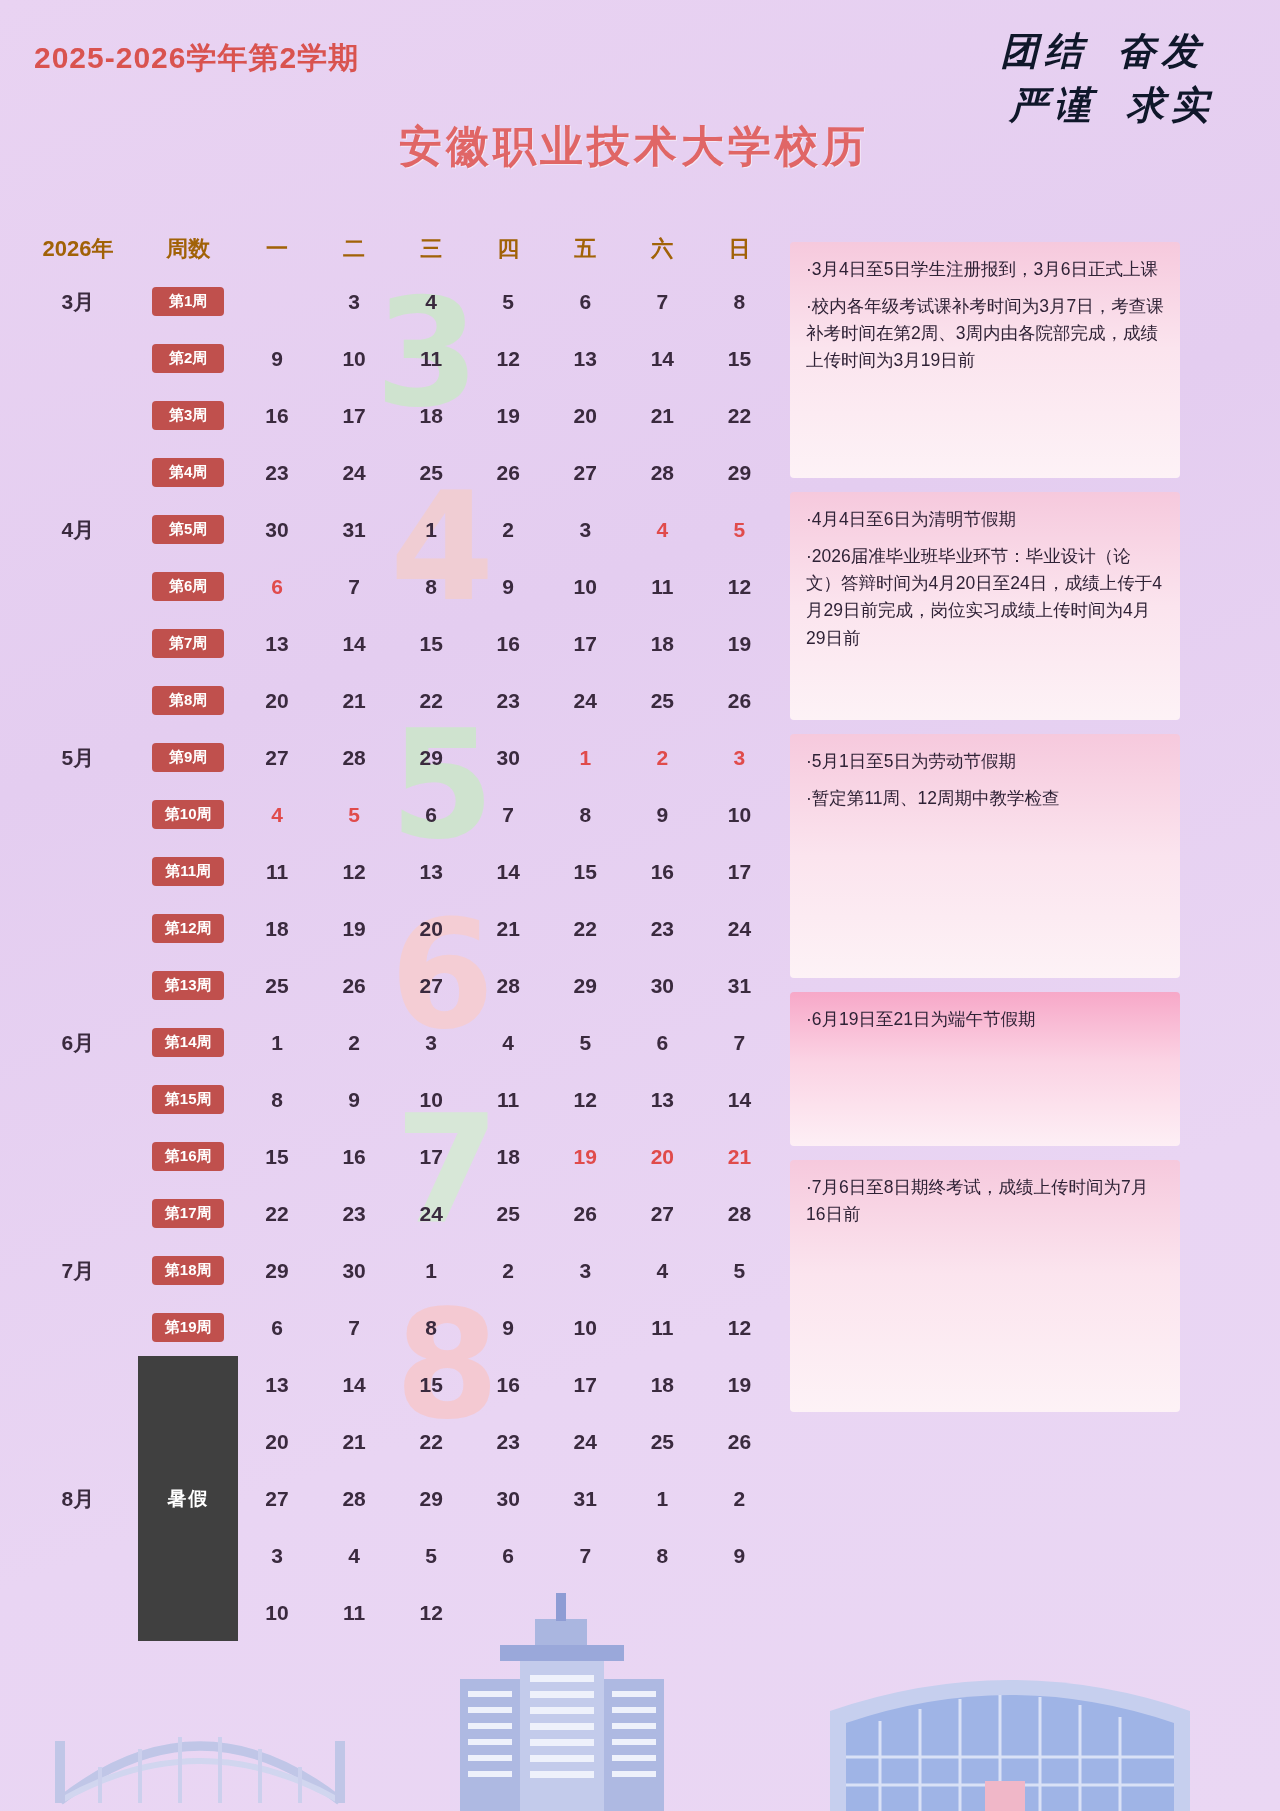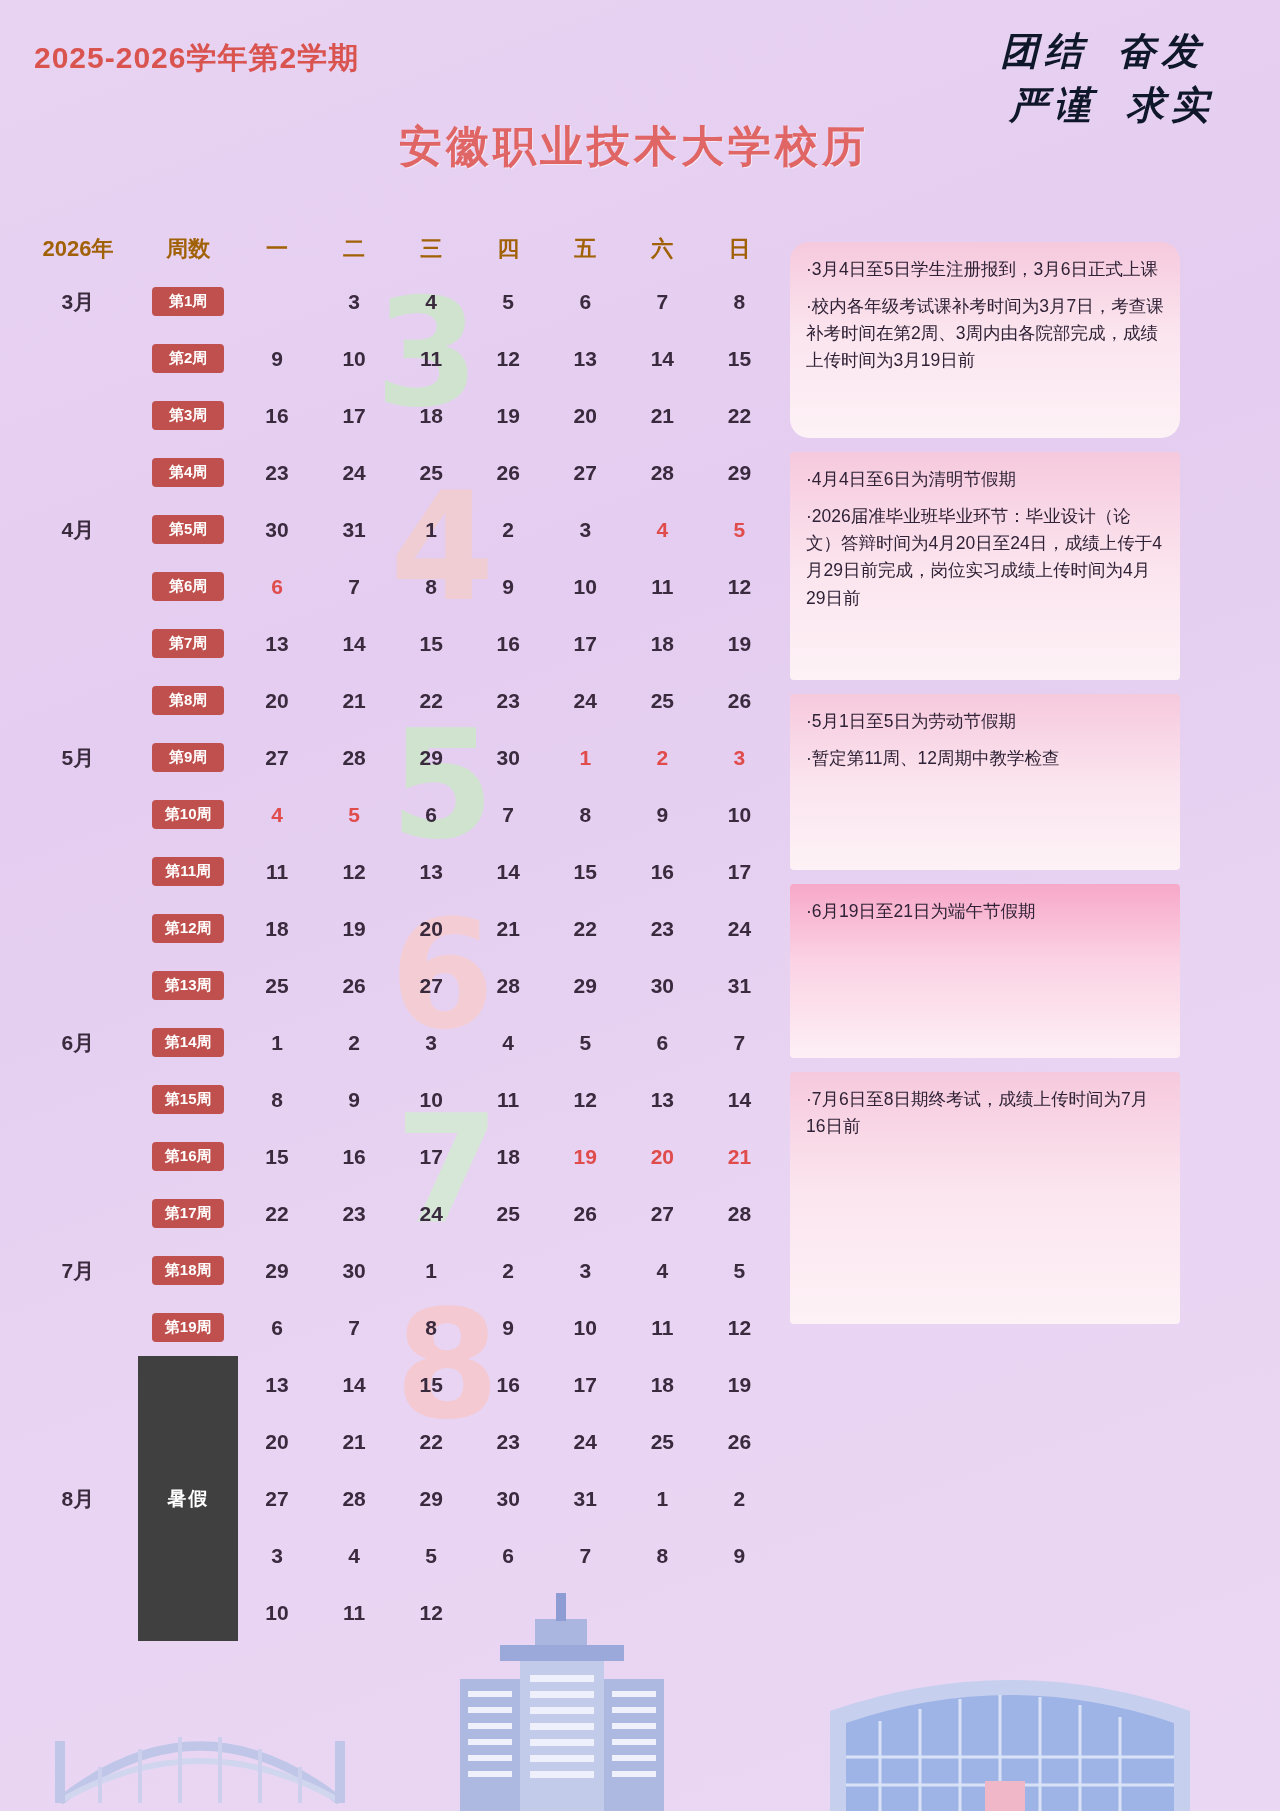--- a/index.html
+++ b/index.html
@@ -145,24 +145,24 @@
     margin-bottom: 14px;
     color: #2f2236;
     font-size: 17.5px;
     line-height: 1.55;
   }
   .note-box p {
     margin: 0 0 10px 0;
     text-indent: 0;
   }
   .note-box p:last-child { margin-bottom: 0; }
-  .nb1 { height: 196px; background: linear-gradient(180deg, #f6c9dd 0%, #fbe4ee 45%, #fdf2f6 100%); border-radius: 19px; }
+  .nb1 { height: 236px; background: linear-gradient(180deg, #f6c9dd 0%, #fbe4ee 45%, #fdf2f6 100%); }
   .nb2 { height: 228px; background: linear-gradient(180deg, #f6c9dd 0%, #fbe4ee 50%, #fdf2f6 100%); }
-  .nb3 { height: 176px; background: linear-gradient(180deg, #f6c9dd 0%, #fbe4ee 50%, #fdf2f6 100%); }
-  .nb4 { height: 174px; background: linear-gradient(180deg, #f7a8c8 0%, #fbd3e4 45%, #fdeff5 100%); }
+  .nb3 { height: 244px; background: linear-gradient(180deg, #f6c9dd 0%, #fbe4ee 50%, #fdf2f6 100%); }
+  .nb4 { height: 154px; background: linear-gradient(180deg, #f7a8c8 0%, #fbd3e4 45%, #fdeff5 100%); }
   .nb5 { height: 252px; background: linear-gradient(180deg, #f6c9dd 0%, #fbe4ee 45%, #fdf2f6 100%); }
 
   
   .skyline {
     position: absolute;
     left: 0;
     bottom: 0;
     width: 1280px;
     height: 240px;
     z-index: 0;

